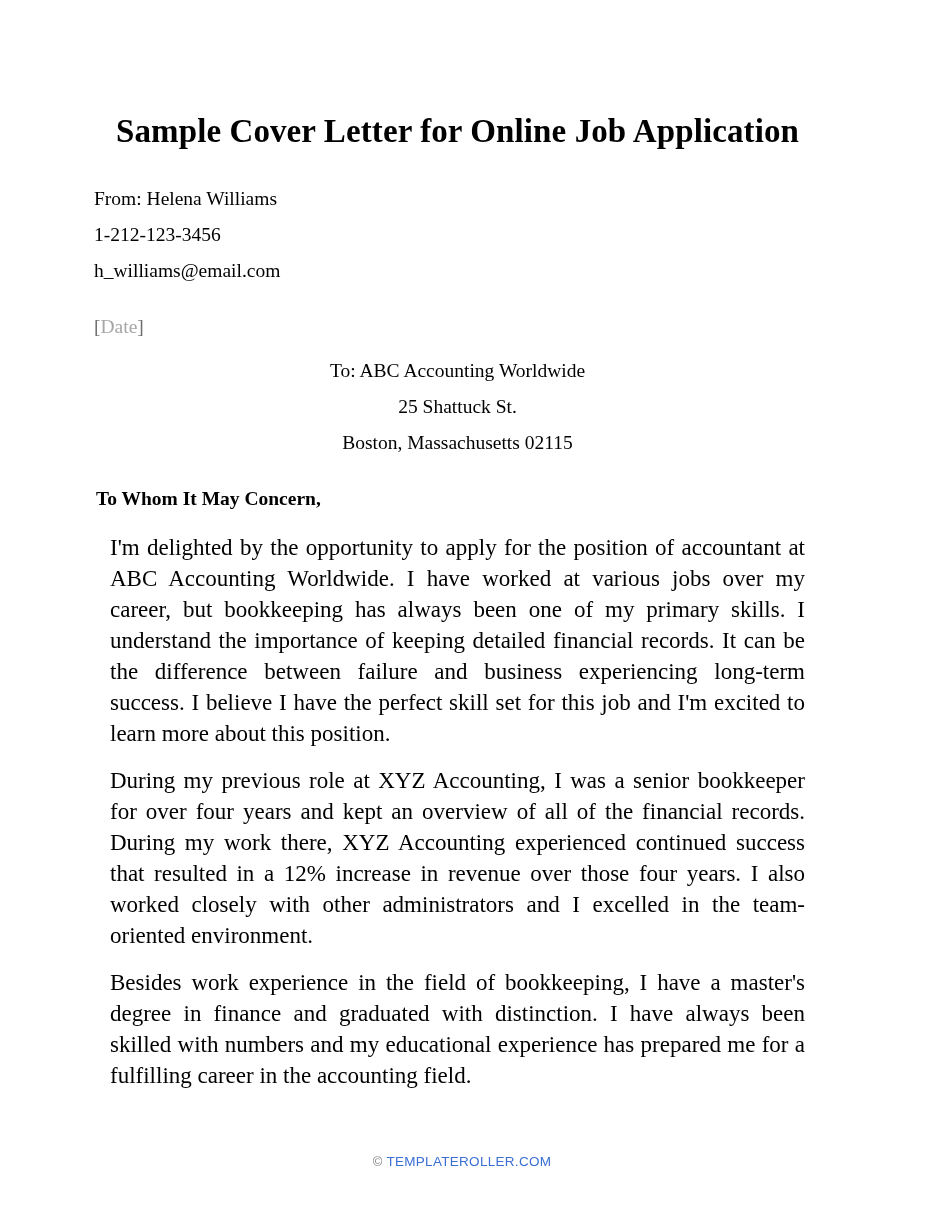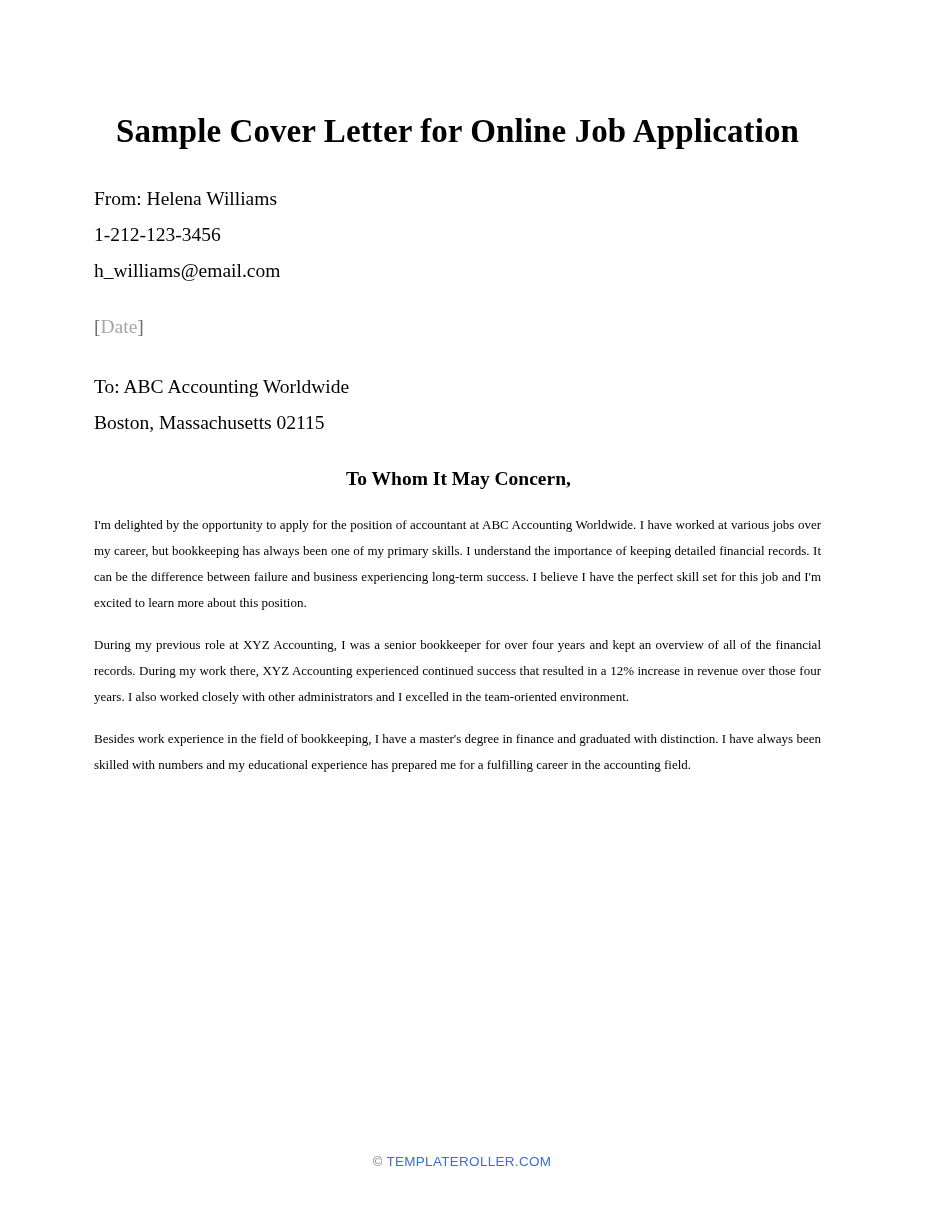--- a/index.html
+++ b/index.html
@@ -61,37 +61,37 @@
 
   .bracket {
     color: #6e6e6e;
   }
 
   .date-word {
     color: #a6a6a6;
   }
 
   .recipient-block {
-    margin-top: 24px;
+    margin-top: 8px;
+    text-align: center;
   }
 
   .salutation {
     font-size: 19.5px;
     font-weight: bold;
     line-height: 36px;
     margin: 0;
     margin-top: 20px;
     padding-left: 2px;
-    text-align: center;
   }
 
   .body-para {
-    font-size: 13px;
-    line-height: 26px;
-    margin: 0;
+    font-size: 23px;
+    line-height: 31px;
+    margin: 16px;
     margin-top: 16px;
     text-align: justify;
     text-justify: inter-word;
   }
 
   .body-para.first {
     margin-top: 15px;
   }
 
   .footer {
@@ -129,20 +129,21 @@
     <div class="sender-block">
       <p class="addr-line"><b>From:</b> <span>Helena Williams</span></p>
       <p class="addr-line">1-212-123-3456</p>
       <p class="addr-line">h_williams@email.com</p>
     </div>
 
     <p class="date-line"><span class="bracket">[</span><span class="date-word">Date</span><span class="bracket">]</span></p>
 
     <div class="recipient-block">
       <p class="addr-line"><b>To:</b> <span>ABC Accounting Worldwide</span></p>
+      <p class="addr-line">25 Shattuck St.</p>
       <p class="addr-line">Boston, Massachusetts 02115</p>
     </div>
 
     <p class="salutation">To Whom It May Concern,</p>
 
     <p class="body-para first">I'm delighted by the opportunity to apply for the position of accountant at ABC Accounting Worldwide. I have worked at various jobs over my career, but bookkeeping has always been one of my primary skills. I understand the importance of keeping detailed financial records. It can be the difference between failure and business experiencing long-term success. I believe I have the perfect skill set for this job and I'm excited to learn more about this position.</p>
 
     <p class="body-para">During my previous role at XYZ Accounting, I was a senior bookkeeper for over four years and kept an overview of all of the financial records. During my work there, XYZ Accounting experienced continued success that resulted in a 12% increase in revenue over those four years. I also worked closely with other administrators and I excelled in the team-oriented environment.</p>
 
     <p class="body-para">Besides work experience in the field of bookkeeping, I have a master's degree in finance and graduated with distinction. I have always been skilled with numbers and my educational experience has prepared me for a fulfilling career in the accounting field.</p>

